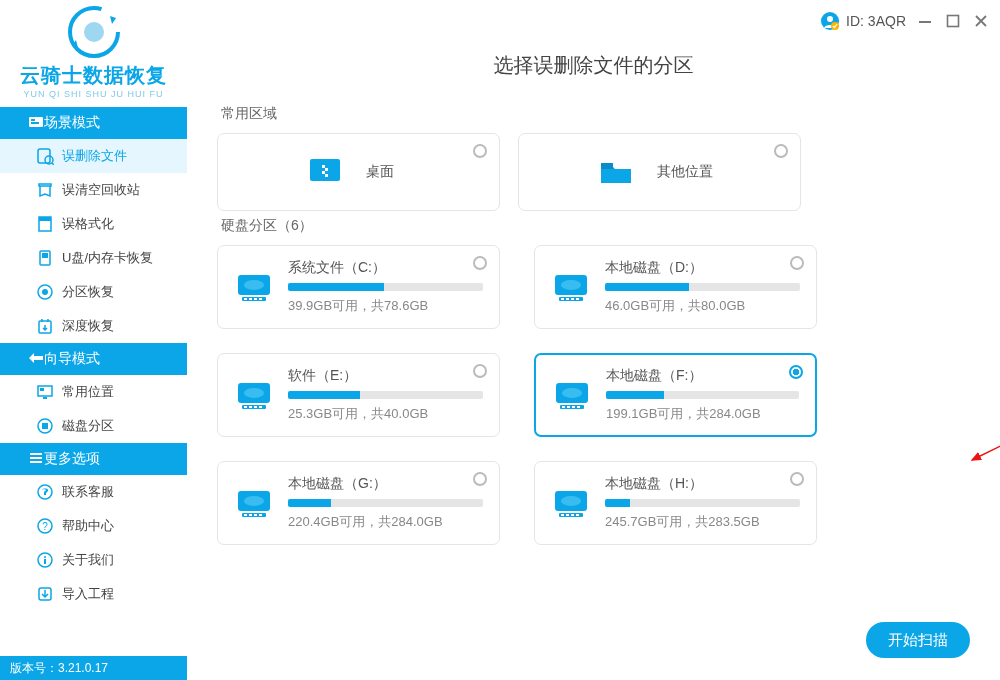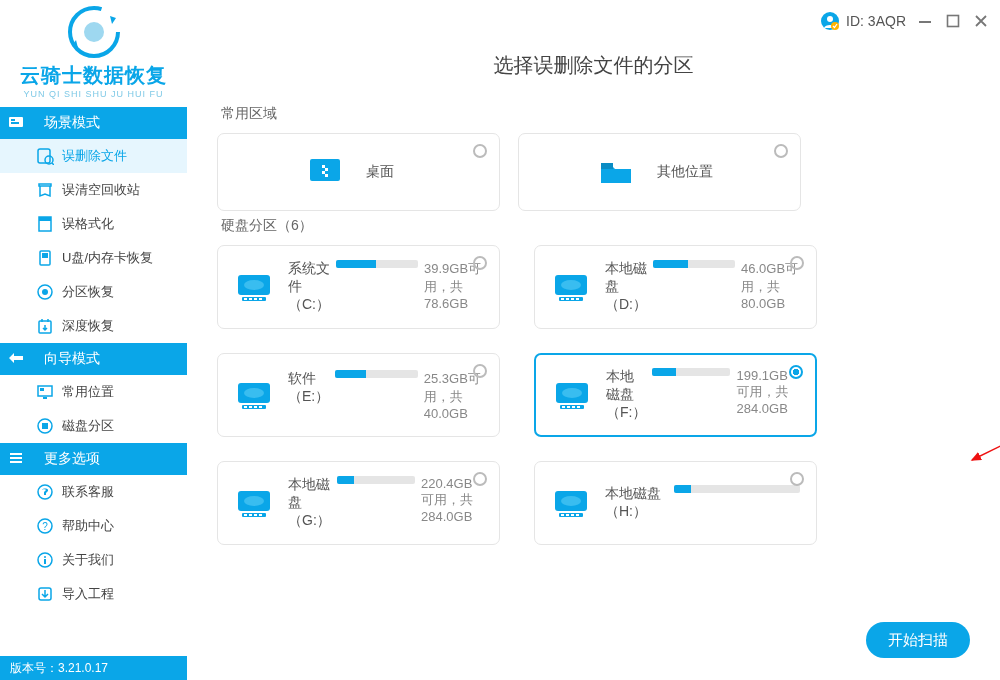--- a/index.html
+++ b/index.html
@@ -11,21 +11,21 @@
   .win-buttons { display: flex; align-items: center; gap: 14px; color: #777; }
   .win-btn svg { display:block; }
 
   .body { flex: 1; display: flex; min-height: 0; }
   .sidebar { width: 187px; background: #fff; display: flex; flex-direction: column; }
   .logo-area { display: flex; flex-direction: column; align-items: center; padding: 4px 0 8px 0; }
   .logo { width: 56px; height: 56px; }
   .brand { font-size: 20px; font-weight: 700; color: #0aa6e8; letter-spacing: 1px; margin-top: 2px;}
   .brand-sub { font-size: 9px; color: #7fc9e6; letter-spacing: 1px; }
 
-  .section-head { background: #0aa6e8; color: #fff; display: flex; align-items: center; height: 32px; padding: 0 8px; font-size: 14px; gap: 20px; }
+  .section-head { background: #0aa6e8; color: #fff; display: flex; align-items: center; height: 32px; padding: 0 28px; font-size: 14px; gap: 0; }
   .section-head svg { width: 16px; height: 16px; }
   .nav-item { display: flex; align-items: center; height: 34px; padding: 0 12px 0 34px; font-size: 13px; color: #444; gap: 10px; cursor: pointer; position: relative;}
   .nav-item .nav-icon { position:absolute; left:36px; width:18px; height:18px; display:flex; align-items:center; justify-content:center;}
   .nav-item { padding-left: 62px; }
   .nav-item.active { background: #e6f6fe; color: #0aa6e8; }
   .nav-icon svg { width: 18px; height: 18px; }
 
   .version-bar { height: 24px; background: #0aa6e8; color: #fff; font-size: 12px; display: flex; align-items: center; padding: 0 10px; }
 
   .main { flex: 1; padding: 0 30px 0 30px; position: relative; }
@@ -35,21 +35,21 @@
   .cards { display: flex; gap: 24px; flex-wrap: wrap; }
   .card { width: 283px; height: 78px; border: 1px solid #e5e5e5; border-radius: 7px; display: flex; align-items: center; padding: 0 16px; position: relative; gap: 20px; cursor:pointer;}
   .card .radio { position: absolute; top: 10px; right: 12px; width: 14px; height: 14px; border: 2px solid #bbb; border-radius: 50%; }
   .card .big-icon { width: 42px; height: 42px; display:flex; align-items:center; justify-content:center;}
   .card .label { font-size: 14px; color: #555; }
 
   .disk-card { width: 283px; height: 84px; border: 1px solid #e5e5e5; border-radius: 7px; padding: 10px 16px; position: relative; display:flex; gap:14px; align-items:center; cursor:pointer;}
   .disk-card.selected { border: 2px solid #0aa6e8; }
   .disk-card .radio { position: absolute; top: 10px; right: 12px; width: 14px; height: 14px; border: 2px solid #bbb; border-radius: 50%; }
   .disk-card .radio.checked { border-color: #0aa6e8; background: radial-gradient(circle, #0aa6e8 0 45%, #fff 46% 100%); }
-  .disk-info { flex: 1; display:flex; flex-direction:row; gap:6px;}
+  .disk-info { flex: 1; display:flex; flex-direction:column; gap:6px;}
   .disk-name { font-size: 14px; color: #555; }
   .bar { width: 100%; height: 8px; background: #e5e5e5; border-radius: 2px; overflow: hidden; }
   .bar .fill { height: 100%; background: #0aa6e8; }
   .disk-stat { font-size: 13px; color: #888; }
   .disk-icon { width: 40px; height: 36px;}
 
   .disk-grid { display:flex; flex-wrap:wrap; gap:24px 34px; }
 
   .start-btn { position: absolute; right: 30px; bottom: 22px; width: 104px; height: 36px; background: #0aa6e8; color: #fff; border: none; border-radius: 18px; font-size: 15px; cursor: pointer; }
 
@@ -391,20 +391,21 @@
                 <rect x="10" y="29" width="3" height="2" fill="#fff"></rect>
                 <rect x="15" y="29" width="3" height="2" fill="#fff"></rect>
                 <rect x="20" y="29" width="3" height="2" fill="#fff"></rect>
                 <rect x="25" y="29" width="3" height="2" fill="#fff"></rect>
               </svg></span>
             <div class="disk-info">
               <div class="disk-name">本地磁盘（H:）</div>
               <div class="bar">
                 <div class="fill" style="width:13%"></div>
               </div>
+              <div class="disk-stat">245.7GB可用，共283.5GB</div>
             </div>
           </div>
         </div>
 
       <button class="start-btn">开始扫描</button>
 
       <svg class="arrow" style="left:540px; top:418px; width:360px; height:220px;">
         <defs>
             <marker id="ah" markerWidth="8" markerHeight="8" refX="6" refY="3" orient="auto">
               <path d="M0,0 L7,3 L0,6 Z" fill="#e11"></path>

